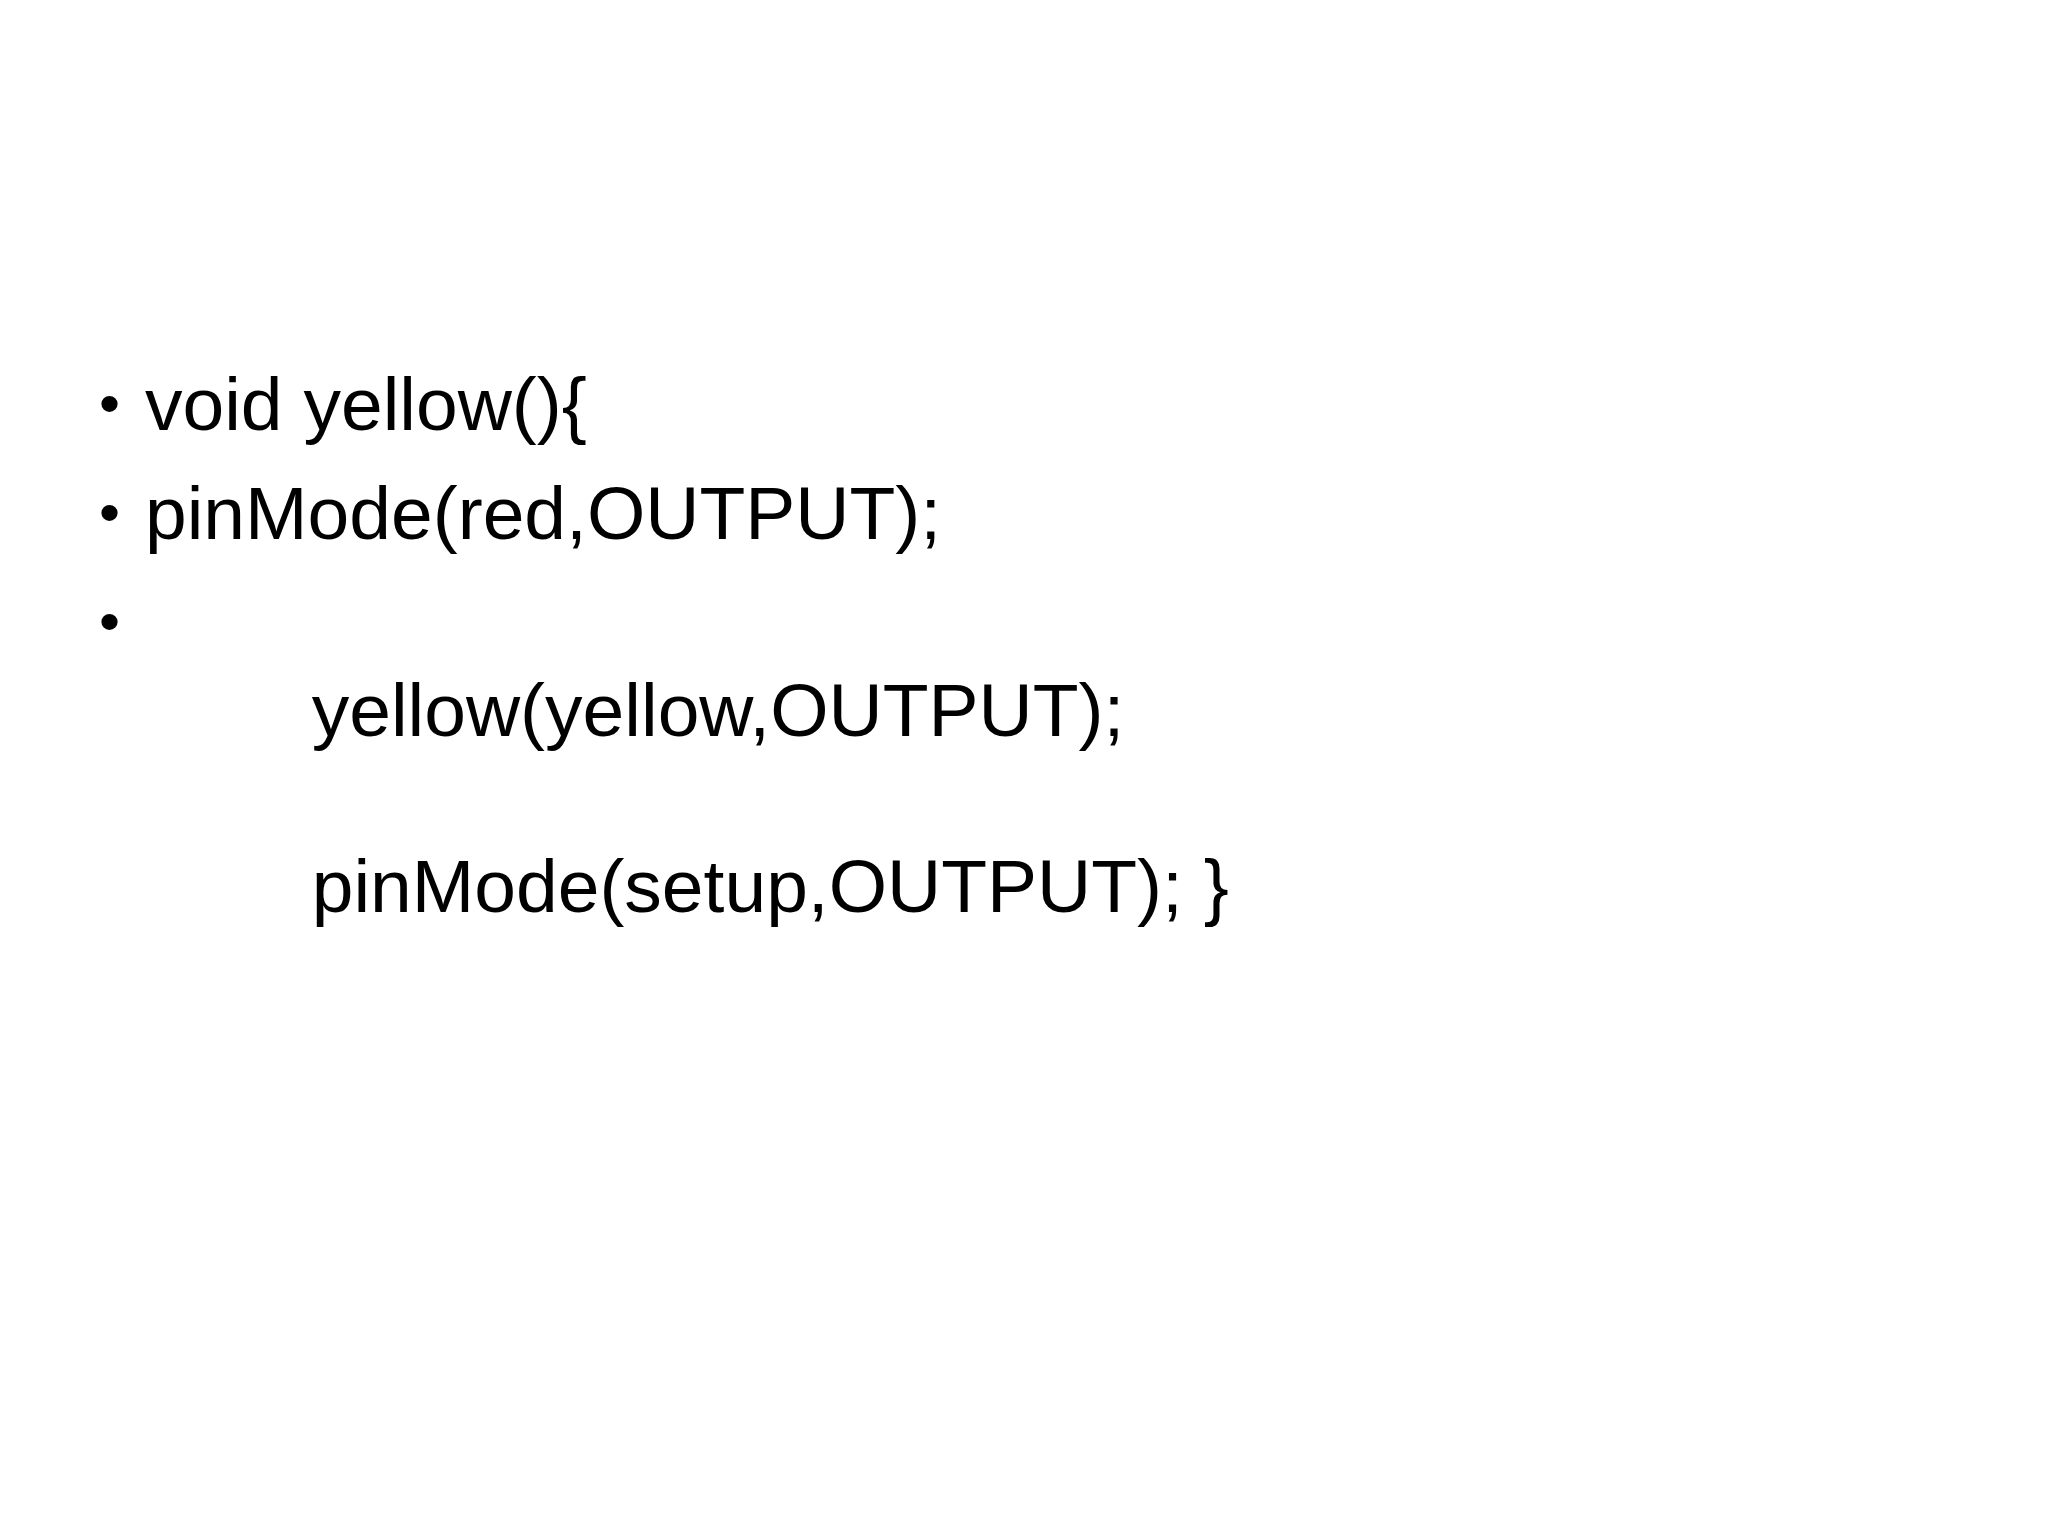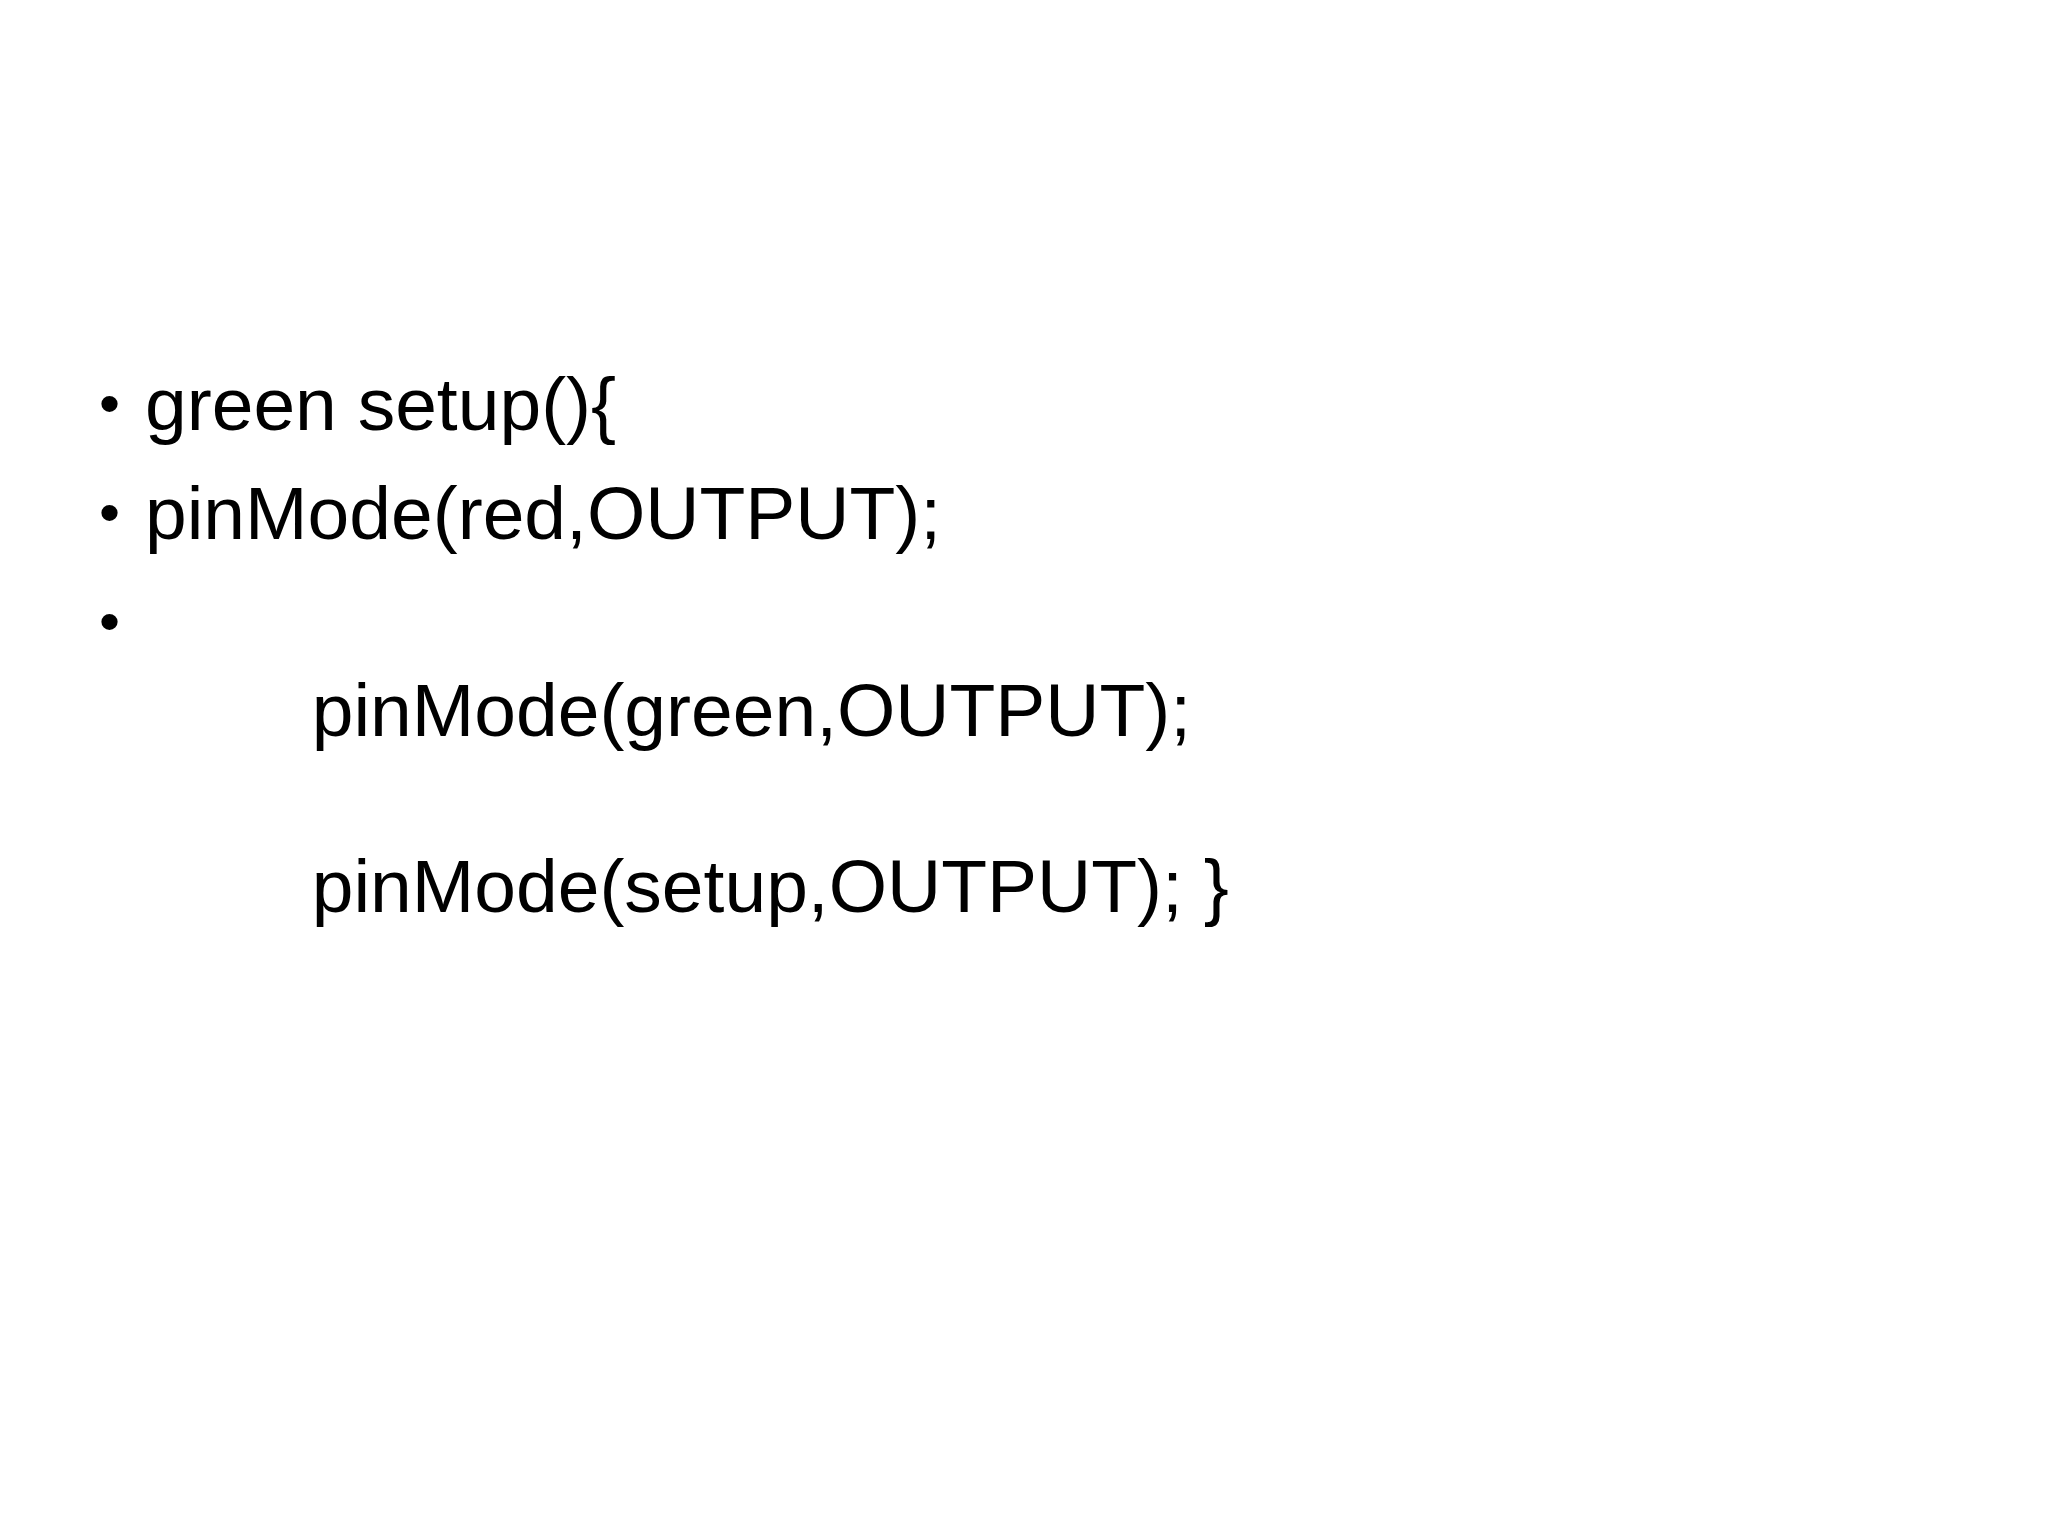--- a/index.html
+++ b/index.html
@@ -51,30 +51,30 @@
   }
 </style>
 </head>
 <body>
 
 <div class="slide">
   <div class="bullet-list">
 
     <div class="bullet-item">
       <span class="bullet-marker">•</span>
-      <span class="bullet-text">green setup(){</span>
+      <span class="bullet-text">void yellow(){</span>
     </div>
 
     <div class="bullet-item">
       <span class="bullet-marker">•</span>
       <span class="bullet-text">pinMode(red,OUTPUT);</span>
     </div>
 
     <div class="bullet-item">
       <span class="bullet-marker">•</span>
       <span class="bullet-text">
-        <span>pinMode(green,OUTPUT);</span><br>
+        <span>yellow(yellow,OUTPUT);</span><br>
         <span>pinMode(setup,OUTPUT); }</span>
       </span>
     </div>
 
   </div>
 </div>
 
 </body></html>

